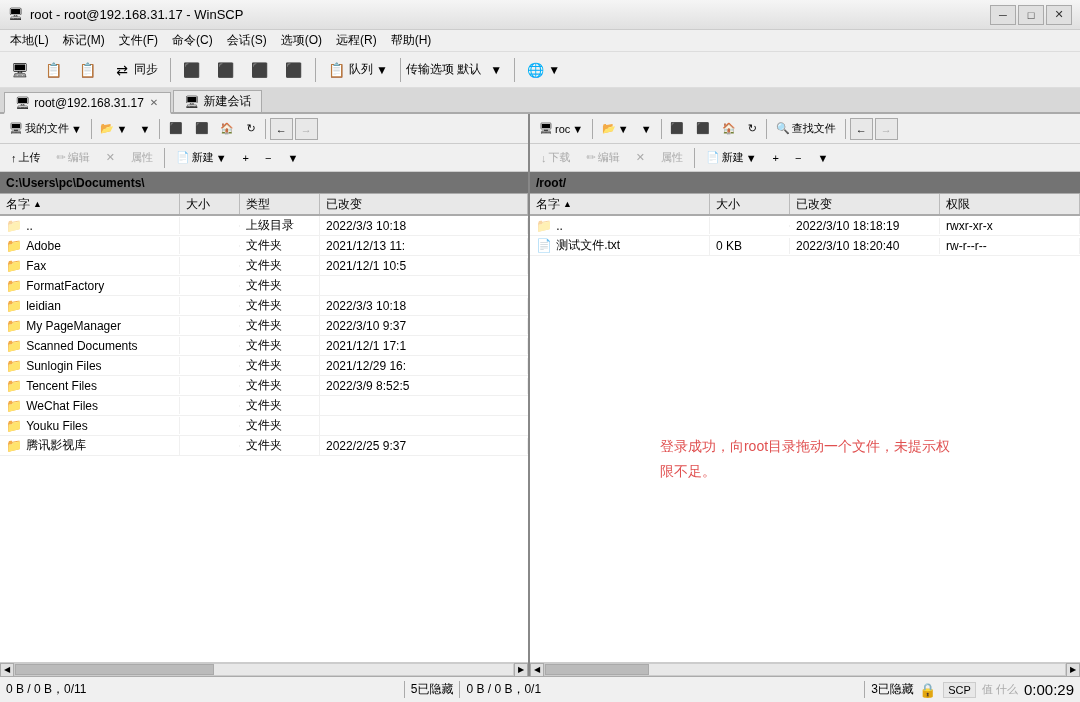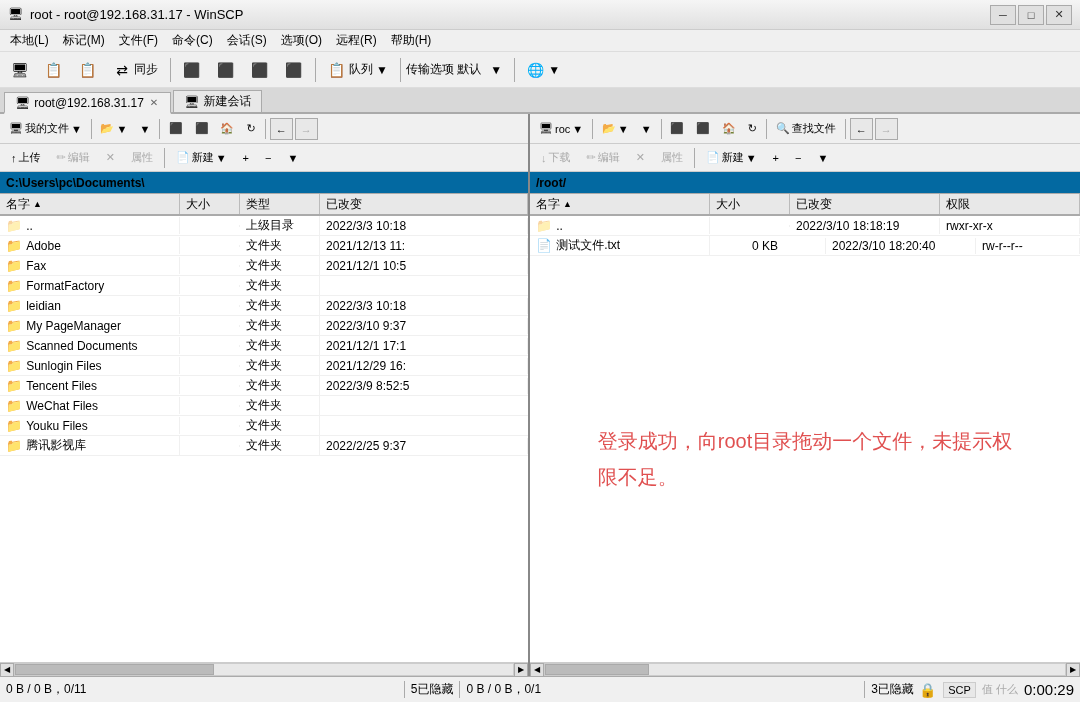--- a/index.html
+++ b/index.html
@@ -214,21 +214,21 @@
       cursor: pointer;
       font-size: 11px;
       background: transparent;
       height: 22px;
       white-space: nowrap;
     }
     .action-btn.disabled { color: #aaa; cursor: default; }
 
     
     .path-bar {
-      background: #0369a1;
+      background: #737373;
       border-bottom: 1px solid #aaa;
       padding: 3px 6px;
       font-size: 12px;
       font-weight: bold;
       color: #000;
       height: 22px;
       display: flex;
       align-items: center;
     }
 
@@ -279,21 +279,21 @@
     .info-area {
       flex: 1;
       background: white;
       display: flex;
       align-items: center;
       justify-content: center;
       padding: 20px;
     }
     .info-text {
       color: #e05050;
-      font-size: 20px;
+      font-size: 14px;
       line-height: 1.8;
       text-align: left;
     }
 
     
     .status-bar {
       background: #f0f0f0;
       border-top: 1px solid #aaa;
       display: flex;
       align-items: center;
@@ -764,21 +764,21 @@
           </div>
           <div class="file-cell" style="width: 80px;"></div>
           <div class="file-cell" style="width: 150px;">2022/3/10  18:18:19</div>
           <div class="file-cell" style="flex: 1 1 0%;">rwxr-xr-x</div>
         </div>
         <div class="file-row">
           <div class="file-cell" style="width: 180px; display: flex; align-items: center;">
             <span style="margin-right: 4px; font-size: 13px;">📄</span>
             <span>测试文件.txt</span>
           </div>
-          <div class="file-cell" style="width: 80px; margin-left: 36px;">0 KB</div>
+          <div class="file-cell" style="width: 80px;">0 KB</div>
           <div class="file-cell" style="width: 150px;">2022/3/10  18:20:40</div>
           <div class="file-cell" style="flex: 1 1 0%;">rw-r--r--</div>
         </div>
       </div>
 
     <div class="info-area">
       <div class="info-text">
         <span>登录成功，向root目录拖动一个文件，未提示权<br>限不足。</span>
       </div>
     </div>

